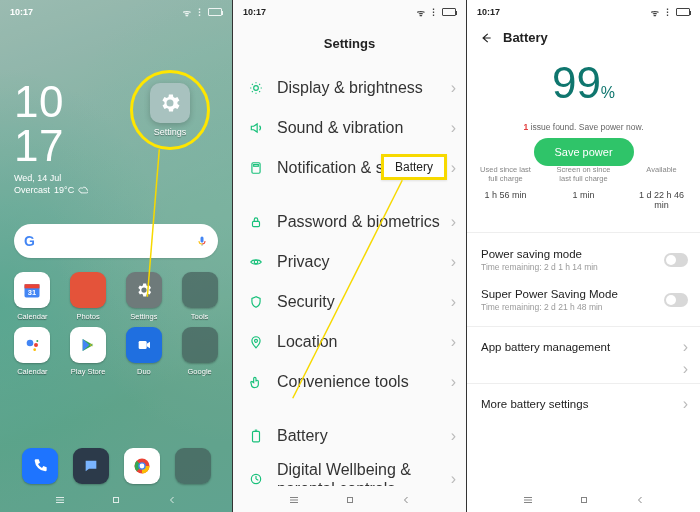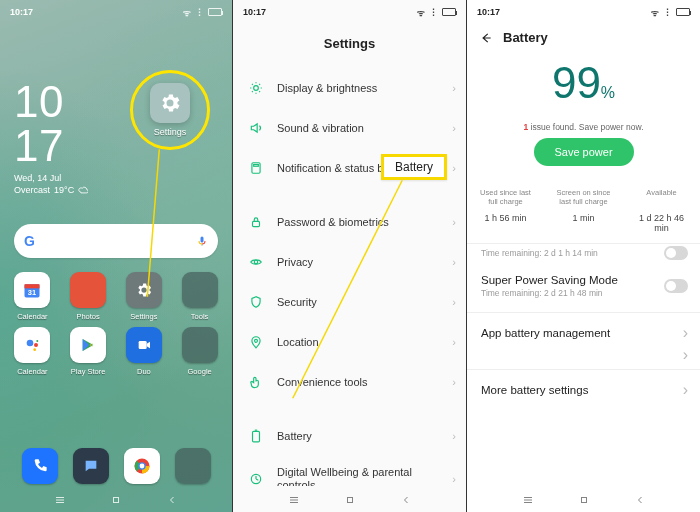--- a/index.html
+++ b/index.html
@@ -48,21 +48,21 @@
   .dock { position:absolute; bottom:28px; left:14px; right:14px; display:grid; grid-template-columns:repeat(4,1fr); }
   .navbar { position:absolute; bottom:0; left:0; right:0; height:24px; display:flex; justify-content:center; gap:44px; align-items:center; opacity:.8; }
   .navbar svg { width:12px; height:12px; }
   .p1 .navbar { color:#fff; }
   .p2 .navbar, .p3 .navbar { color:#666; }
 
   
   .p2 .bg2 { position:absolute; inset:0; background:#fafafa; }
   .p2 .title { position:absolute; top:36px; left:0; right:0; text-align:center; font-size:13px; font-weight:600; color:#222;}
   .list { position:absolute; top:68px; left:0; right:0; bottom:26px; overflow:hidden; }
-  .row { height:40px; display:flex; align-items:center; padding:0 14px 0 14px; gap:12px; color:#333; font-size:11px; position:relative; }
+  .row { height:40px; display:flex; align-items:center; padding:0 14px 0 14px; gap:12px; color:#333; font-size:16px; position:relative; }
   .row .ricon { width:18px; display:flex; justify-content:center; }
   .row .chev { position:absolute; right:10px; color:#bbb; }
   .row.two { height:46px; }
   .row.two .txt { line-height:1.2; }
   .gap { height:14px; }
   .row svg { width:14px; height:14px; }
   .row .ri { color: #17c07a; } 
 
   .callout { position:absolute; top:154px; left:148px; width:66px; height:26px; border:3px solid #f7d900; background:#fff; display:flex; align-items:center; justify-content:center; font-size:12px; font-weight:500; color:#222; box-shadow:0 1px 2px rgba(0,0,0,.1); }
 
@@ -72,21 +72,21 @@
   
   .p3 .bg3 { position:absolute; inset:0; background:#fff; }
   .p3 .hdr { position:absolute; top:30px; left:12px; display:flex; align-items:center; gap:10px; color:#222; }
   .p3 .hdr .t { font-size:13px; font-weight:600; }
   .pct { position:absolute; top:58px; left:0; right:0; text-align:center; color:#0f766e; }
   .pct .n { font-size:44px; font-weight:500; }
   .pct .p { font-size:16px; }
   .issue { position:absolute; top:122px; left:0; right:0; text-align:center; font-size:8.5px; color:#666;}
   .issue .r { color:#e34040; font-weight:600; }
   .savebtn { position:absolute; top:138px; left:50%; transform:translateX(-50%); min-width:100px; height:28px; padding:0 16px; border-radius:14px; background:#2fc469; color:#fff; font-size:11px; display:flex; align-items:center; justify-content:center; }
-  .stats { position:absolute; top:188px; left:0; right:0; padding:0 8px 10px; display:grid; grid-template-columns:repeat(3,1fr); text-align:center; color:#888; font-size:7.5px; gap:3px 17px; border-bottom:1px solid #eee;}
+  .stats { position:absolute; top:165px; left:0; right:0; padding:0 8px 22px; display:grid; grid-template-columns:repeat(3,1fr); text-align:center; color:#888; font-size:7.5px; gap:3px 17px; border-bottom:1px solid #eee;}
   .stats .val { color:#444; font-size:9px; font-weight:500; margin-top:4px;}
   .sect { position:absolute; left:0; right:0; }
   .opt { padding:8px 14px; display:flex; flex-direction:column; gap:2px; color:#222; position:relative; }
   .opt .main { font-size:11.5px; }
   .opt .sub { font-size:8.5px; color:#9a9a9a; }
   .opt .toggle { position:absolute; right:12px; top:50%; transform:translateY(-50%); width:24px; height:14px; border-radius:7px; background:#d8d8d8; }
   .opt .toggle::after { content:""; position:absolute; top:2px; left:2px; width:10px; height:10px; border-radius:50%; background:#fff; }
   .opt .chv { position:absolute; right:12px; top:50%; transform:translateY(-50%); color:#bbb; }
   .divider { height:1px; background:#eee; margin:6px 0; }
 </style>
@@ -429,20 +429,21 @@
       <div>Used since last full charge</div>
       <div>Screen on since last full charge</div>
       <div>Available</div>
       <div class="val">1 h 56 min</div>
       <div class="val">1 min</div>
       <div class="val">1 d 22 h 46 min</div>
     </div>
 
     <div class="sect" style="top:240px">
       <div class="opt">
+        <span class="main">Power saving mode</span>
         <span class="sub">Time remaining:  2 d 1 h 14 min</span>
         <span class="toggle"></span>
       </div>
       <div class="opt">
         <span class="main">Super Power Saving Mode</span>
         <span class="sub">Time remaining:  2 d 21 h 48 min</span>
         <span class="toggle"></span>
       </div>
       <div class="divider"></div>
       <div class="opt">

